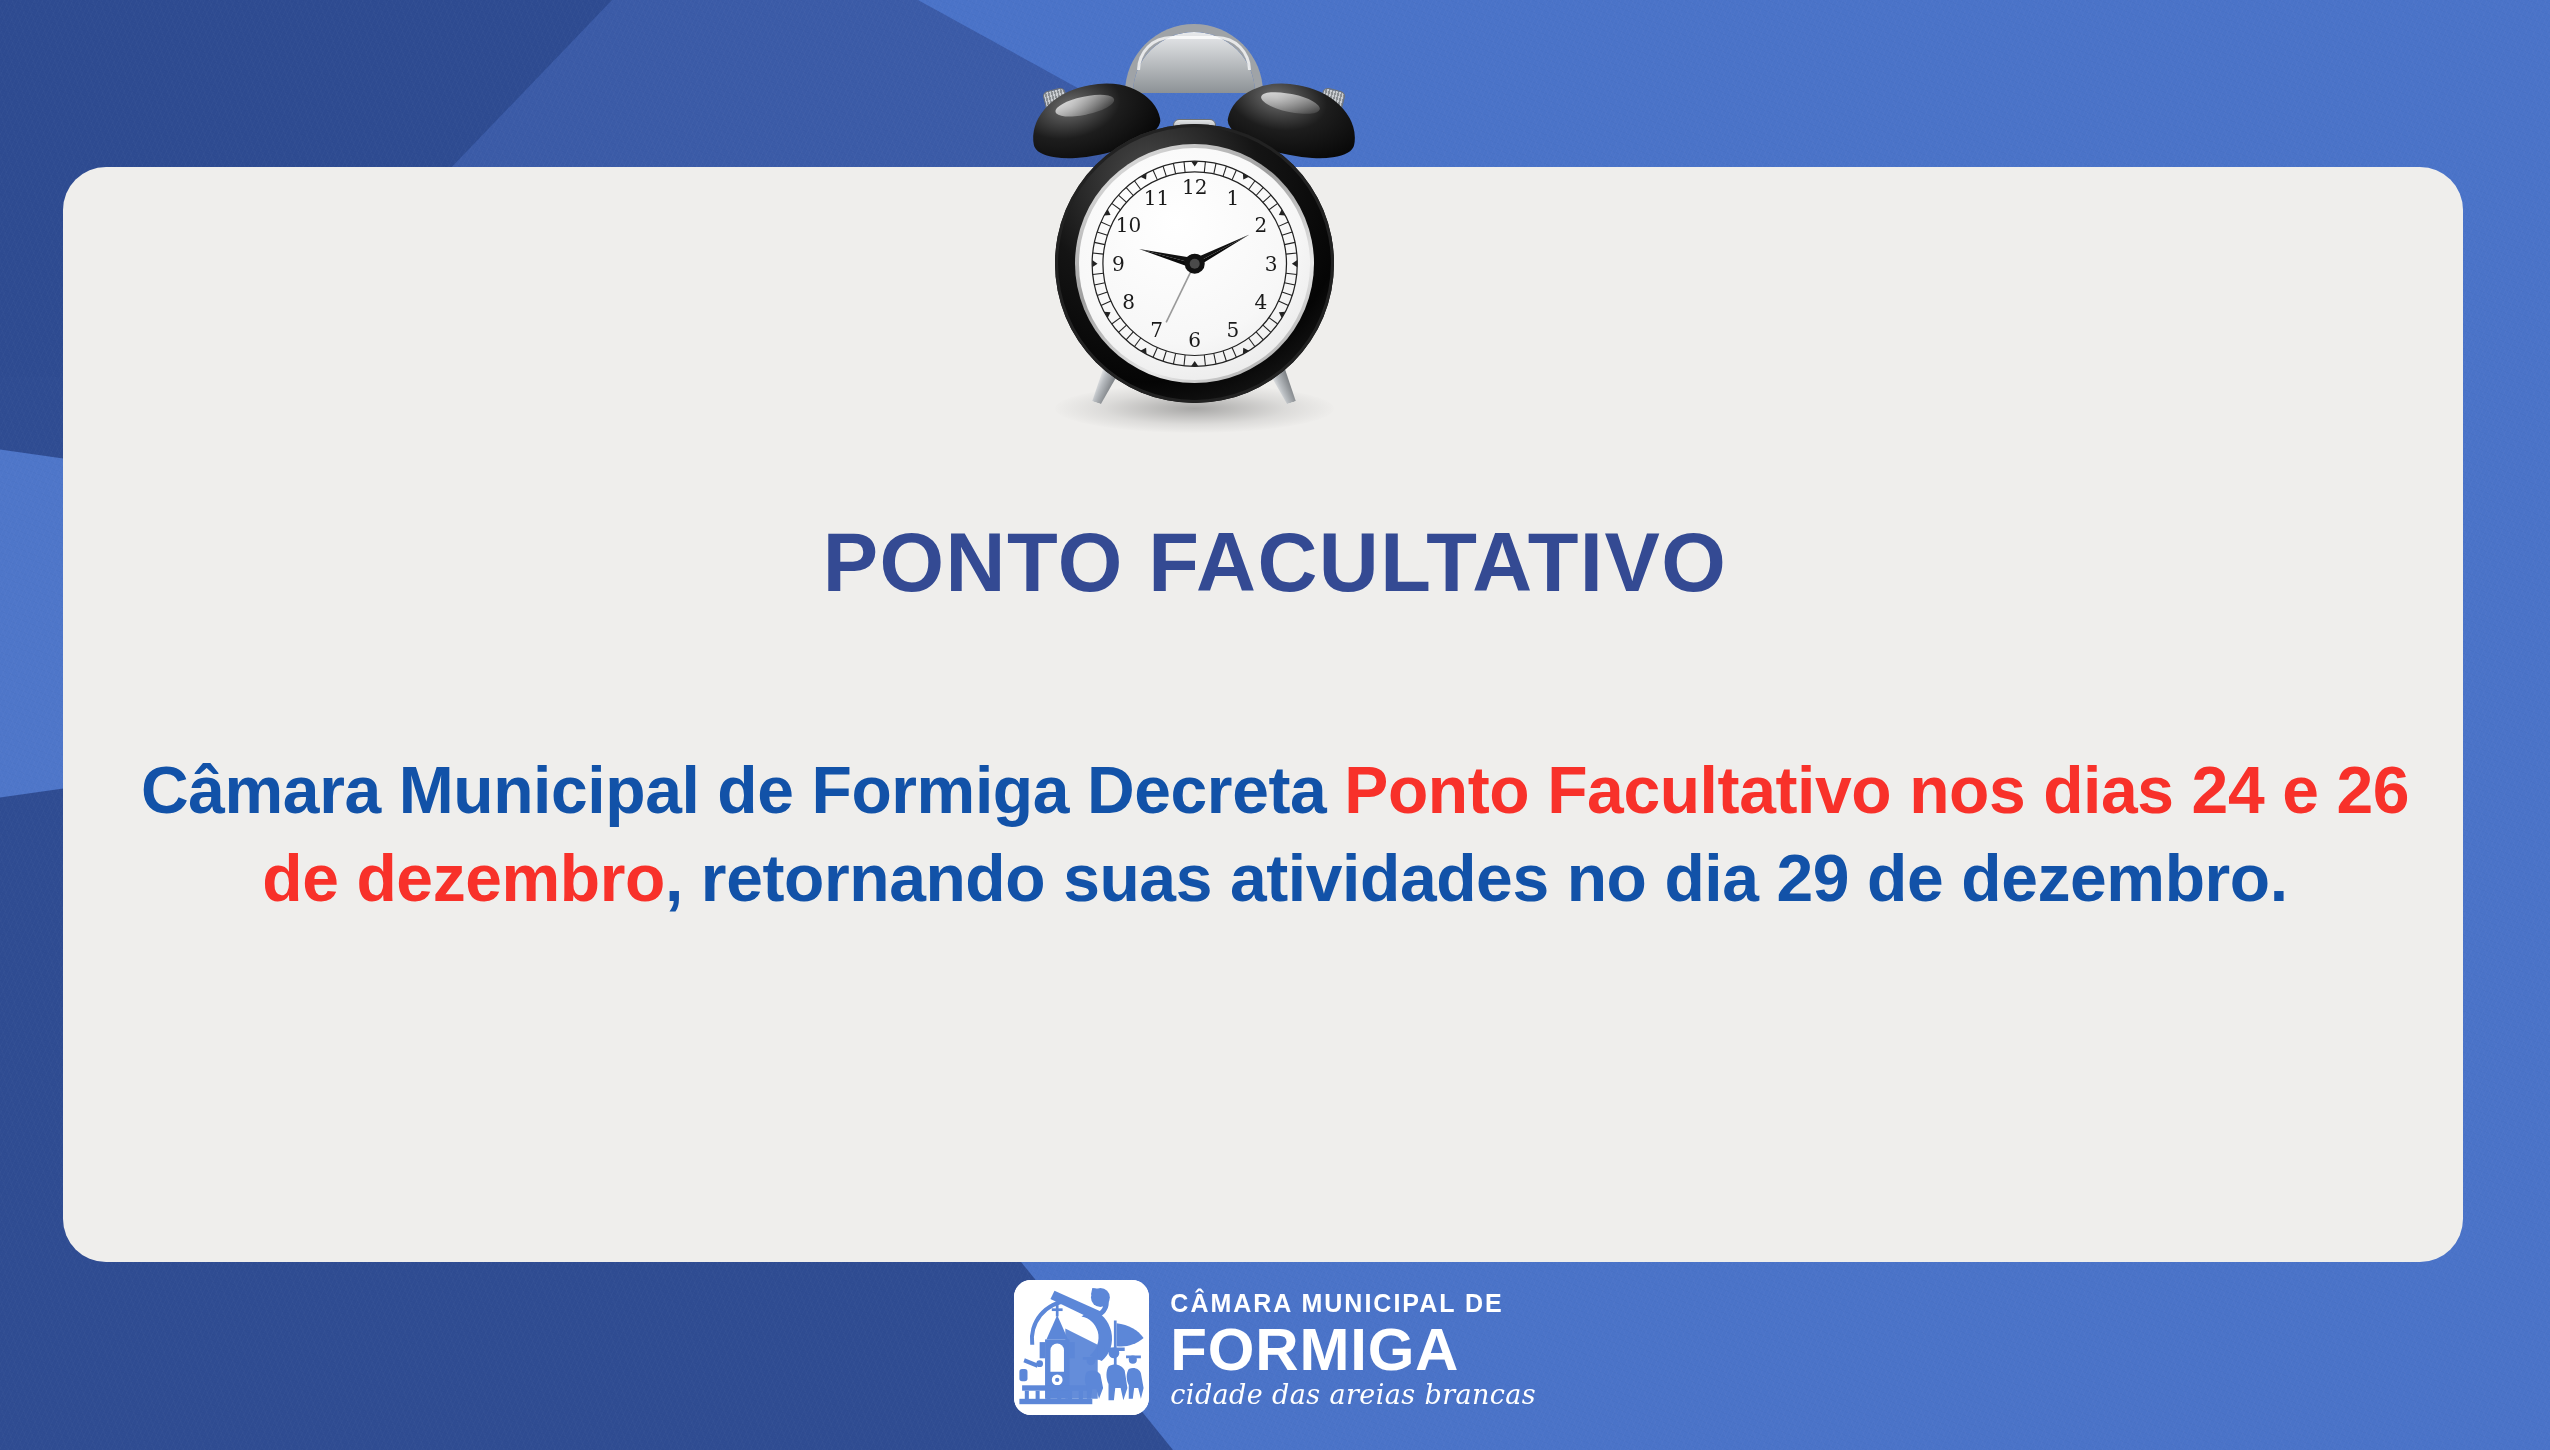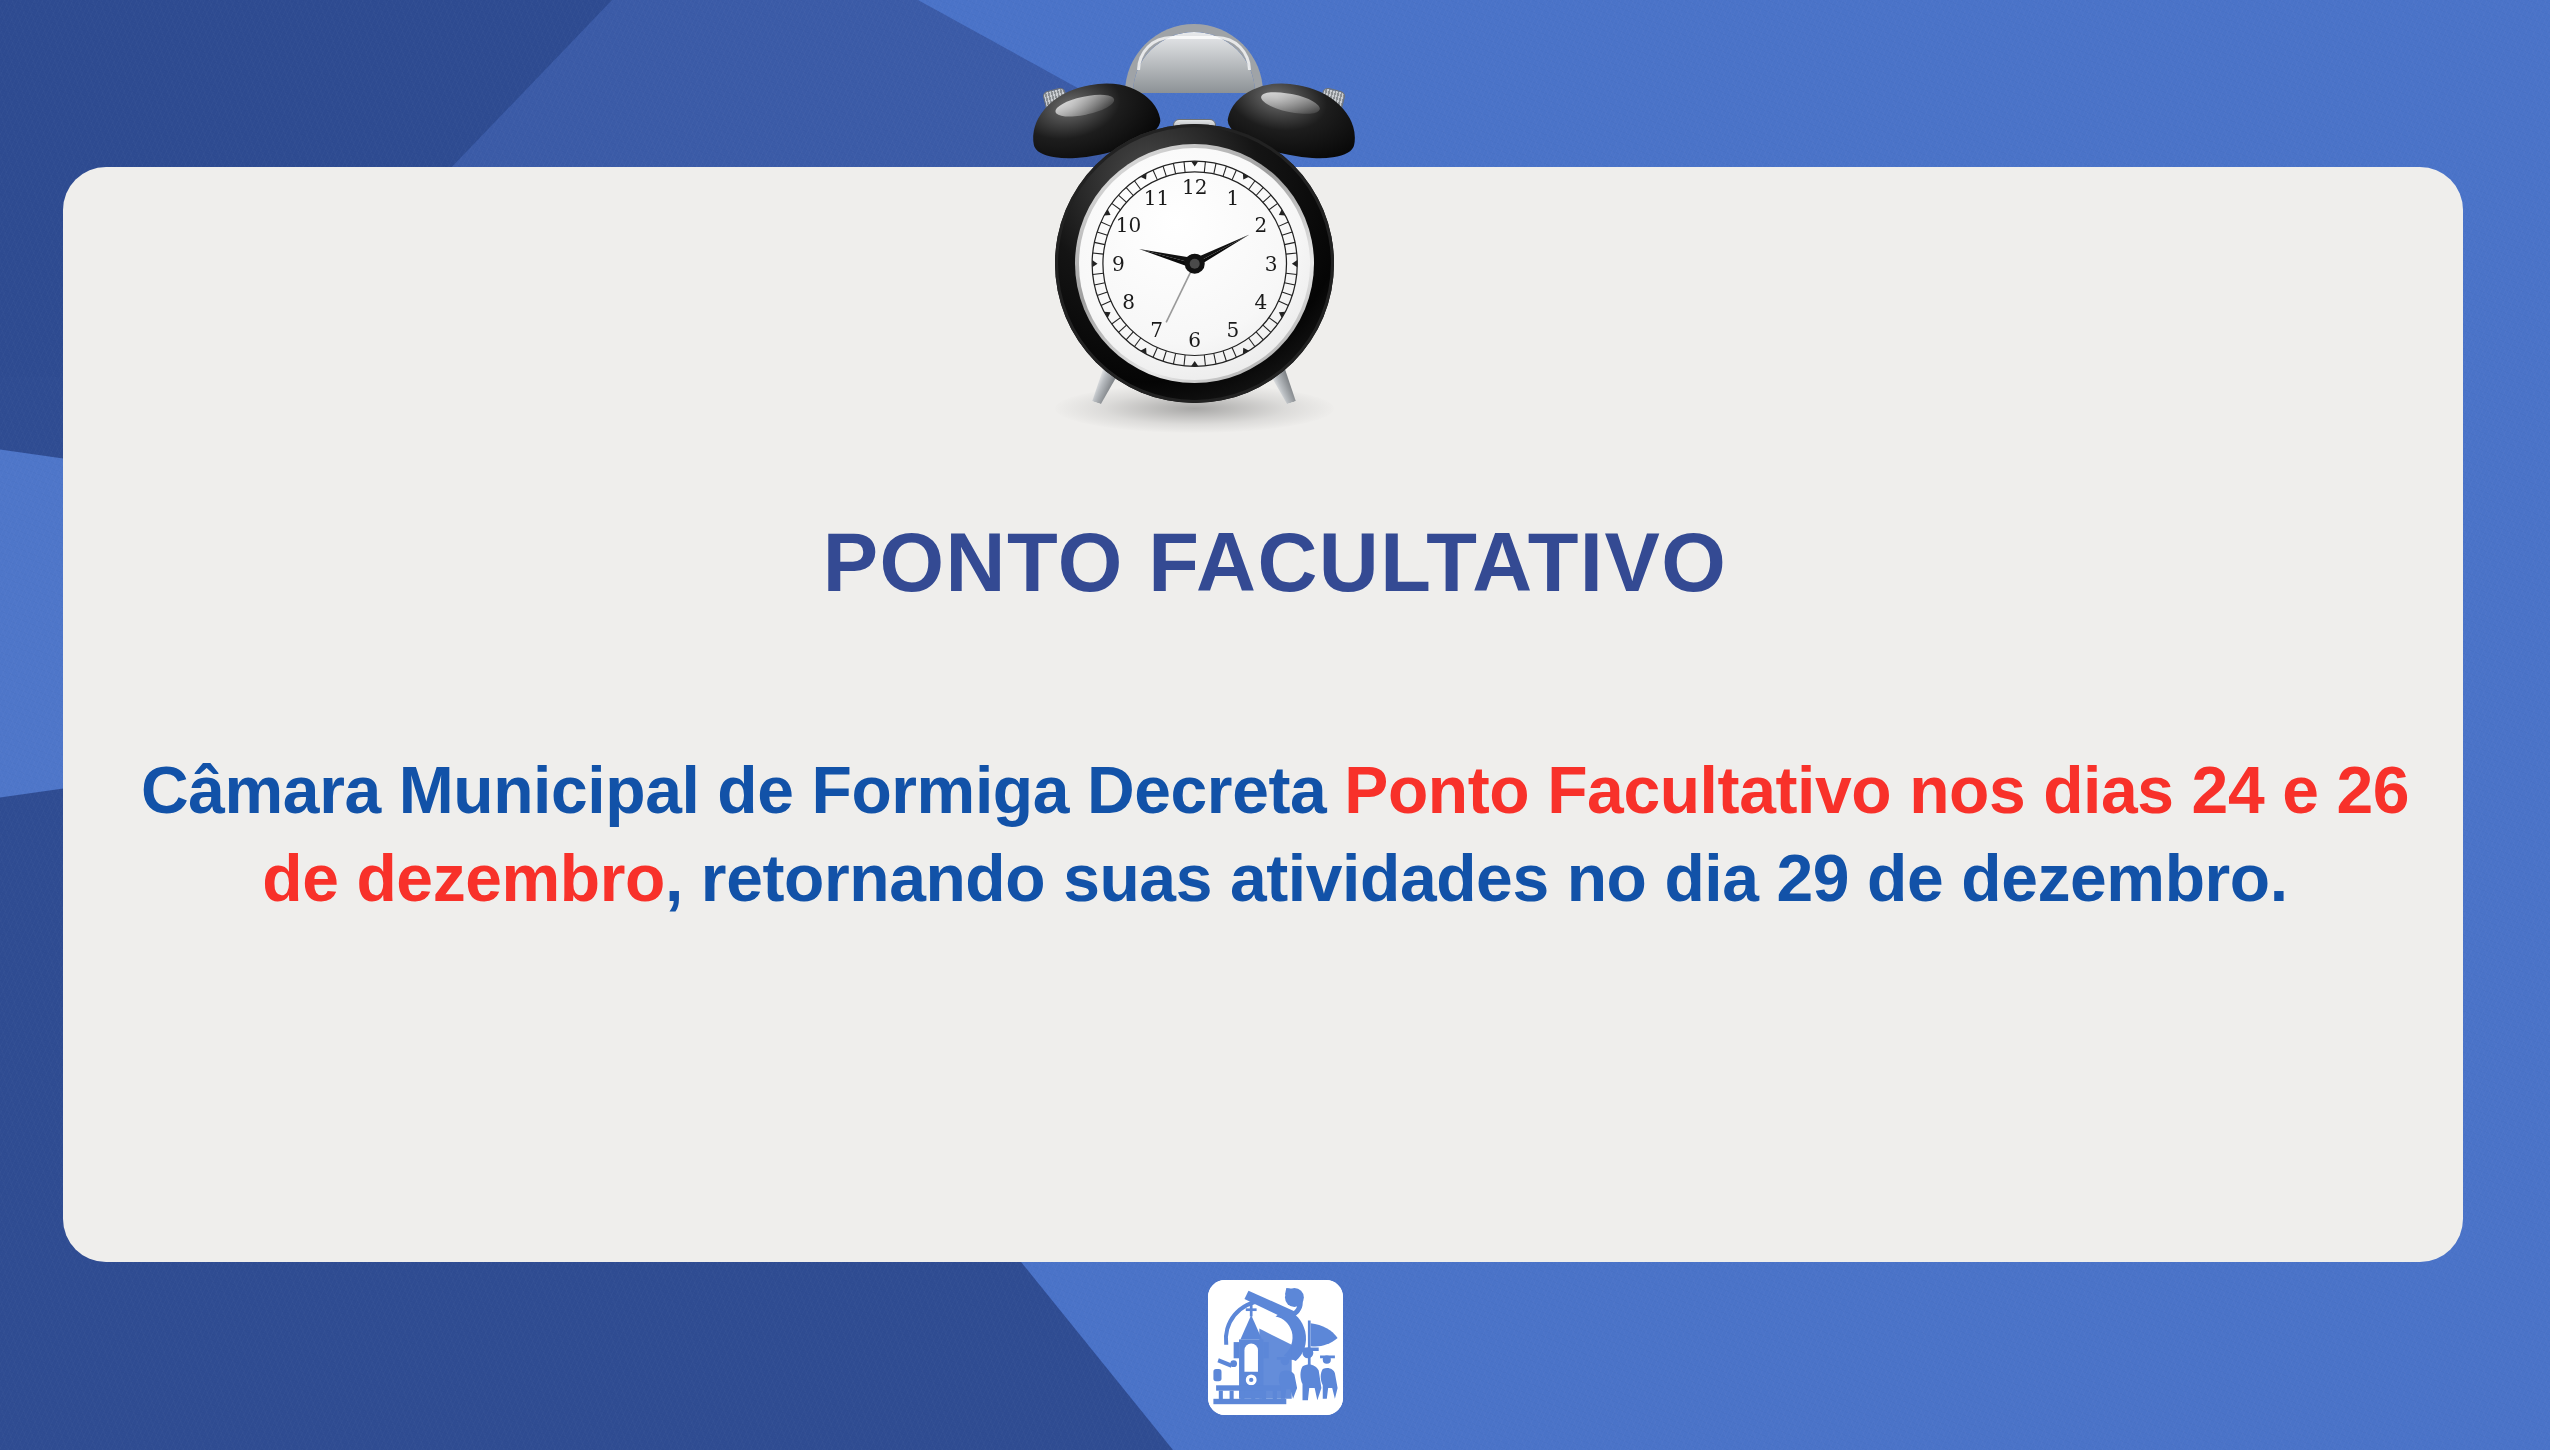--- a/index.html
+++ b/index.html
@@ -371,14 +371,19 @@
           <path d="M67 50 l15 0 l0 2.5 l-15 0 z"></path>
         </g>
         <g>
           <path d="M85 66 c4 -2 8 0 9 3 l2 11 l-2 8 l-2 -8 l-3 0 l-1 8 l-3 0 l0 -10 c-2 -4 -2 -9 0 -12 z"></path>
           <circle cx="88" cy="59" r="3"></circle>
           <path d="M83 56 l11 0 l0 2 l-11 0 z"></path>
         </g>
       </g>
     </svg>
   </div>
+  <div id="logo-text">
+    <div id="logo-line1">CÂMARA MUNICIPAL DE</div>
+    <div id="logo-line2">FORMIGA</div>
+    <div id="logo-line3">cidade das areias brancas</div>
+  </div>
 </div>
 
 
 </body></html>

